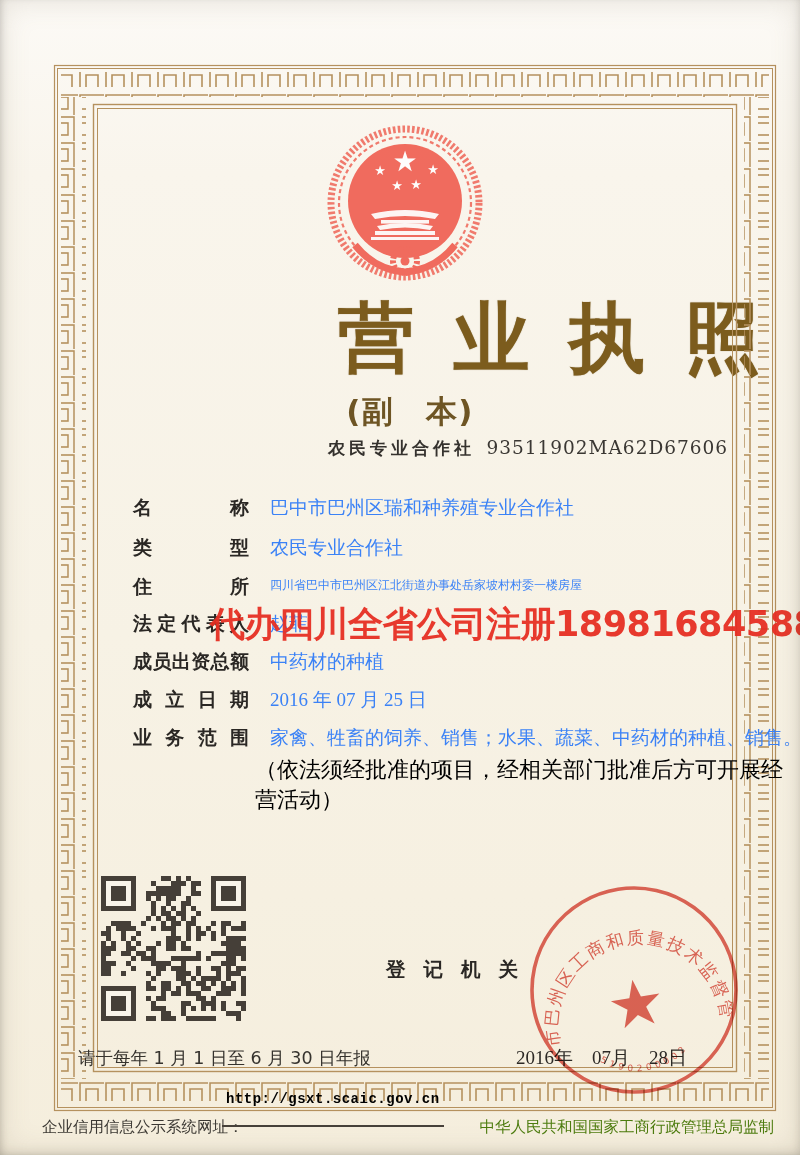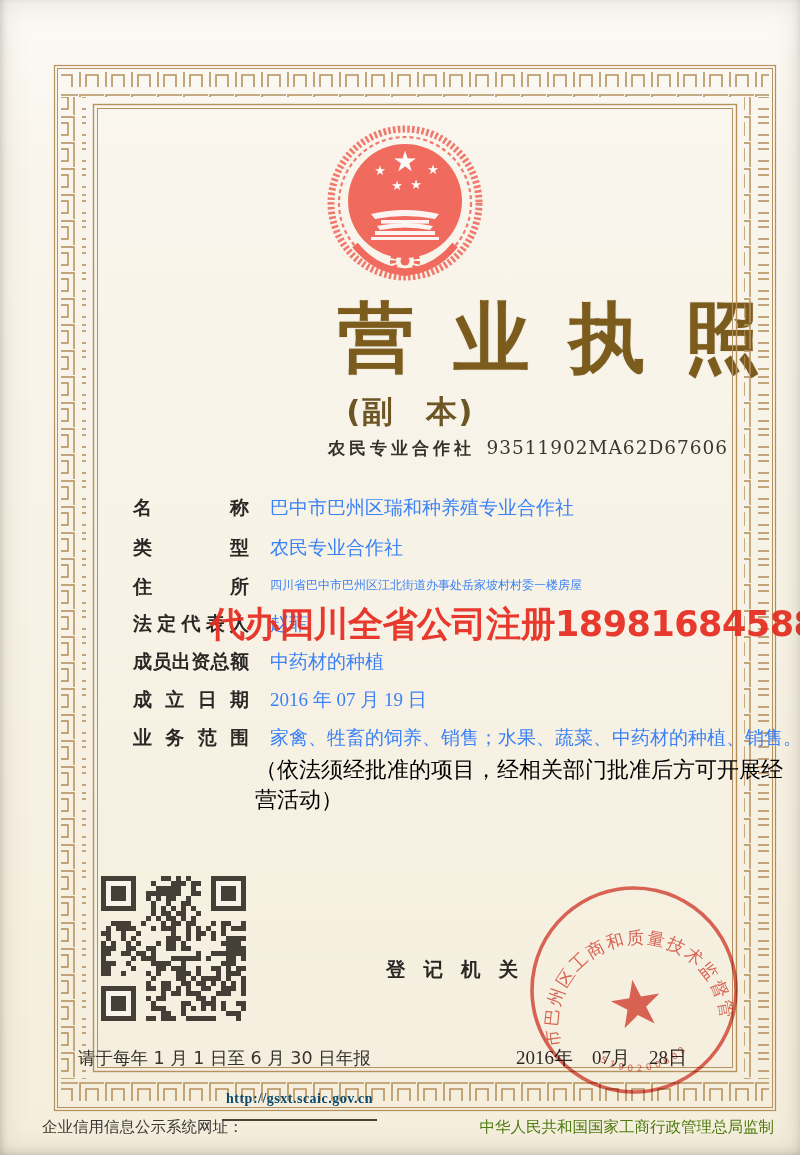--- a/index.html
+++ b/index.html
@@ -35,22 +35,22 @@
   .watermark{left:210px;top:601px;font-size:35px;font-weight:600;color:rgba(230,46,35,.95);
     letter-spacing:-0.5px;z-index:5;white-space:nowrap;}
   
   .reg-label{left:386px;top:956px;z-index:2;}
   .reg-label .lbl{width:132px;font-size:19.5px;}
   .issue-date{left:516px;top:1036px;font-size:19px;color:#2c2925;z-index:2;
     font-family:"Liberation Serif","DejaVu Serif",serif;white-space:nowrap;margin-top:9px;}
   .issue-date span{margin-right:19px;}
   .issue-date span:last-child{margin-right:0;}
   .annual-note{left:78px;top:1046px;font-size:17.5px;color:#35322d;z-index:2;}
-  .url-stamp{left:222px;top:1091px;z-index:6;font-family:Liberation Serif, serif;
-    font-size:14px;font-weight:700;color:#0c4a6e;border-bottom:2px solid #47413a;padding:0 4px 12px 4px;letter-spacing:.5px;}
+  .url-stamp{left:222px;top:1091px;z-index:6;font-family:Liberation Mono, monospace;
+    font-size:14px;font-weight:700;color:#000000;border-bottom:2px solid #47413a;padding:0 4px 18px 4px;letter-spacing:.5px;}
   .footer-left{left:42px;top:1117px;font-size:15.5px;color:#3b3833;}
   .footer-right{right:26px;top:1117px;font-size:15.5px;color:#4d7c0f;}
   
   .emblem{left:323px;top:121px;width:164px;height:166px;z-index:2;}
   .qr{left:101px;top:876px;z-index:2;}
   .seal{left:522px;top:878px;width:224px;height:224px;z-index:7;
     opacity:.82;transform:rotate(-9deg);mix-blend-mode:multiply;pointer-events:none;}
   .border-frame{left:53px;top:64px;z-index:1;}
 </style>
 </head>
@@ -147,21 +147,21 @@
     </span>
   <span class="val">中药材的种植</span>
 </div>
 <div class="row" style="top:687px">
   <span class="lbl">
       <span>成</span>
       <span>立</span>
       <span>日</span>
       <span>期</span>
     </span>
-  <span class="val">2016 年 07 月 19 日</span>
+  <span class="val">2016 年 07 月 25 日</span>
 </div>
 <div class="row" style="top:725px">
   <span class="lbl">
       <span>业</span>
       <span>务</span>
       <span>范</span>
       <span>围</span>
     </span>
   <span class="val">家禽、牲畜的饲养、销售；水果、蔬菜、中药材的种植、销售。</span>
 </div>

